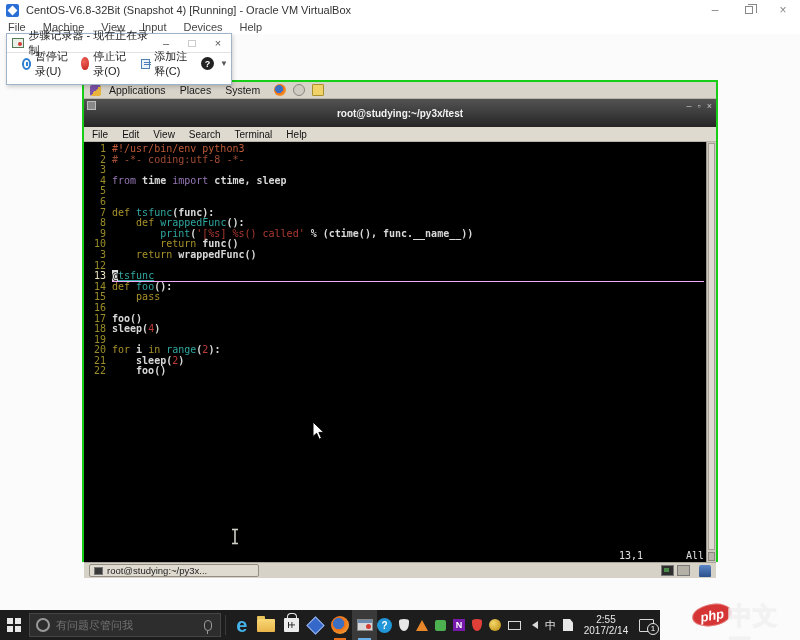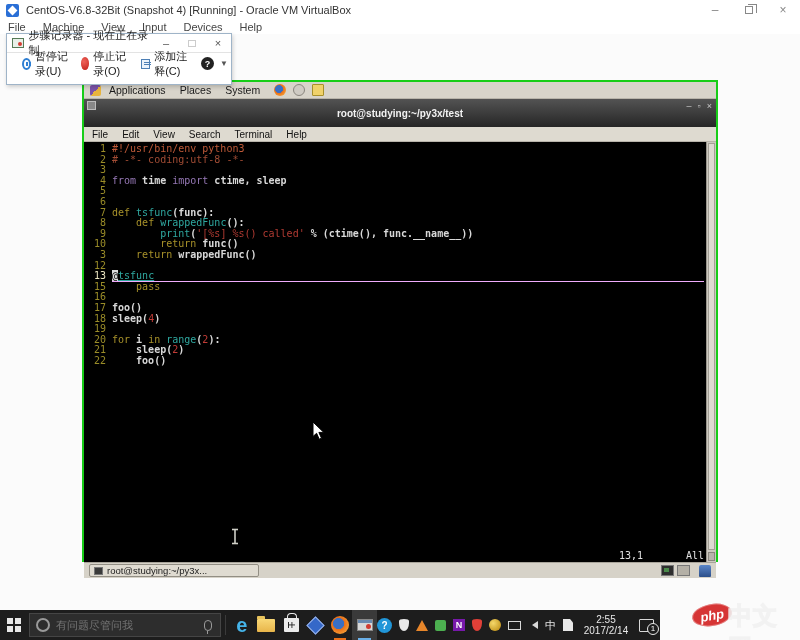--- a/index.html
+++ b/index.html
@@ -234,20 +234,21 @@
           <div class="code-line"><span class="ln">4</span><span class="lc"><span class="seg-kw2">from</span><span class="seg-w"> time </span><span class="seg-kw2">import</span><span class="seg-w"> ctime, sleep</span></span></div>
           <div class="code-line"><span class="ln">5</span><span class="lc"></span></div>
           <div class="code-line"><span class="ln">6</span><span class="lc"></span></div>
           <div class="code-line"><span class="ln">7</span><span class="lc"><span class="seg-kw">def</span><span class="seg-w"> </span><span class="seg-fn">tsfunc</span><span class="seg-w">(func):</span></span></div>
           <div class="code-line"><span class="ln">8</span><span class="lc"><span class="seg-w">    </span><span class="seg-kw">def</span><span class="seg-w"> </span><span class="seg-fn">wrappedFunc</span><span class="seg-w">():</span></span></div>
           <div class="code-line"><span class="ln">9</span><span class="lc"><span class="seg-w">        </span><span class="seg-fn">print</span><span class="seg-w">(</span><span class="seg-str">'[%s] %s() called'</span><span class="seg-w"> % (ctime(), func.__name__))</span></span></div>
           <div class="code-line"><span class="ln">10</span><span class="lc"><span class="seg-w">        </span><span class="seg-kw">return</span><span class="seg-w"> func()</span></span></div>
           <div class="code-line"><span class="ln">3</span><span class="lc"><span class="seg-w">    </span><span class="seg-kw">return</span><span class="seg-w"> wrappedFunc()</span></span></div>
           <div class="code-line"><span class="ln">12</span><span class="lc"></span></div>
           <div class="code-line cur"><span class="ln">13</span><span class="lc"><span class="seg-cursor">@</span><span class="seg-fn seg-ul">tsfunc</span></span></div>
+          <div class="code-line"><span class="ln">14</span><span class="lc"><span class="seg-kw">def</span><span class="seg-w"> </span><span class="seg-fn">foo</span><span class="seg-w">():</span></span></div>
           <div class="code-line"><span class="ln">15</span><span class="lc"><span class="seg-w">    </span><span class="seg-kw">pass</span></span></div>
           <div class="code-line"><span class="ln">16</span><span class="lc"></span></div>
           <div class="code-line"><span class="ln">17</span><span class="lc"><span class="seg-w">foo()</span></span></div>
           <div class="code-line"><span class="ln">18</span><span class="lc"><span class="seg-w">sleep(</span><span class="seg-num">4</span><span class="seg-w">)</span></span></div>
           <div class="code-line"><span class="ln">19</span><span class="lc"></span></div>
           <div class="code-line"><span class="ln">20</span><span class="lc"><span class="seg-kw">for</span><span class="seg-w"> i </span><span class="seg-kw">in</span><span class="seg-w"> </span><span class="seg-fn">range</span><span class="seg-w">(</span><span class="seg-num">2</span><span class="seg-w">):</span></span></div>
           <div class="code-line"><span class="ln">21</span><span class="lc"><span class="seg-w">    sleep(</span><span class="seg-num">2</span><span class="seg-w">)</span></span></div>
           <div class="code-line"><span class="ln">22</span><span class="lc"><span class="seg-w">    foo()</span></span></div>
         </div>
       <div class="term-status">

